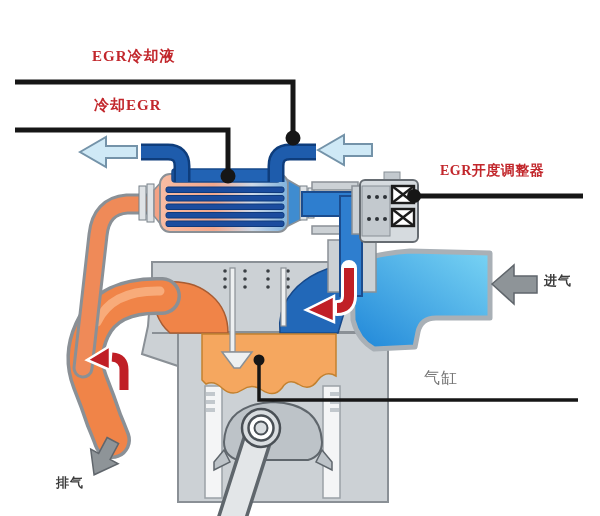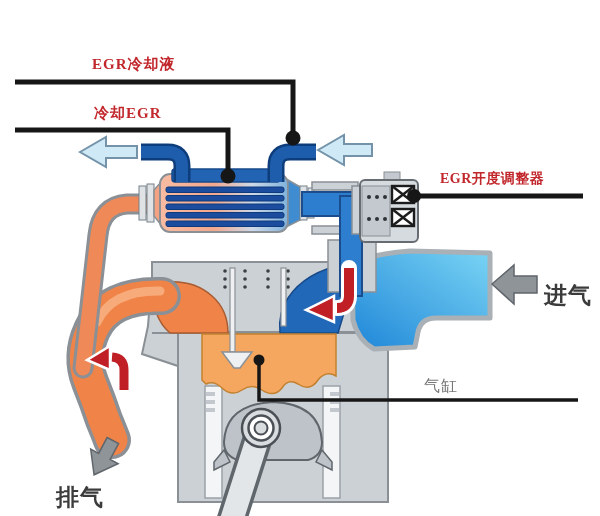--- a/index.html
+++ b/index.html
@@ -1,22 +1,22 @@
 <!DOCTYPE html>
 <html style="--red: #c2272c; --textDark: #3b3b3b; --textGray: #777777; --black: #161616; --pipeBlue: #1e5cac; --pipeBlueDark: #0e3d7c; --passageBlue: #2e7ecf; --intakeLight: #79d4f4; --intakeDeep: #1f86d8; --paleArrowFill: #cfe9f6; --paleArrowStroke: #7493a9; --orange: #f08448; --orangeLight: #f8ab7a; --coolerPink: #f4a284; --egrRed: #c01f26; --metal: #ccd1d5; --metalStroke: #8a9096; --grayArrow: #8e9498; --tubeBlue: #1b4c9e; --portBlue: #2268b8; --valveWhite: #eef0f1;"><head>
 <meta charset="utf-8">
 <style>
   html,body{margin:0;padding:0;background:#fff;}
   .stage{position:relative;width:600px;height:516px;background:#fff;overflow:hidden;
          font-family:"Liberation Serif", serif;}
   .stage svg{position:absolute;left:0;top:0;}
-  .lbl{position:absolute;white-space:nowrap;font-weight:bold;letter-spacing:1px;margin-top:8px;}
+  .lbl{position:absolute;white-space:nowrap;font-weight:bold;letter-spacing:1px;}
   .lbl-red{color:var(--red);font-size:15px;}
   .lbl-adjuster{color:var(--red);font-size:14px;letter-spacing:0.5px;}
-  .lbl-dark{color:var(--textDark);font-size:23px;}
+  .lbl-dark{color:var(--textDark);font-size:13px;}
   .lbl-gray{color:var(--textGray);font-size:16px;font-weight:normal;}
   .metal{fill:var(--metal);stroke:var(--metalStroke);stroke-width:2;}
   .metal-thin{fill:var(--metal);stroke:var(--metalStroke);stroke-width:1.5;}
   .callout{stroke:var(--black);fill:none;}
   .dot{fill:var(--black);stroke:none;}
   .pale-arrow{fill:var(--paleArrowFill);stroke:var(--paleArrowStroke);stroke-width:2;}
   .gray-arrow{fill:var(--grayArrow);stroke:#60666c;stroke-width:1.5;}
   .tube{fill:var(--tubeBlue);stroke:#0f3a7c;stroke-width:1;}
   .xbox{fill:#ffffff;stroke:#1c1c1c;stroke-width:2.4;}
   .xline{stroke:#1c1c1c;stroke-width:2.4;}

